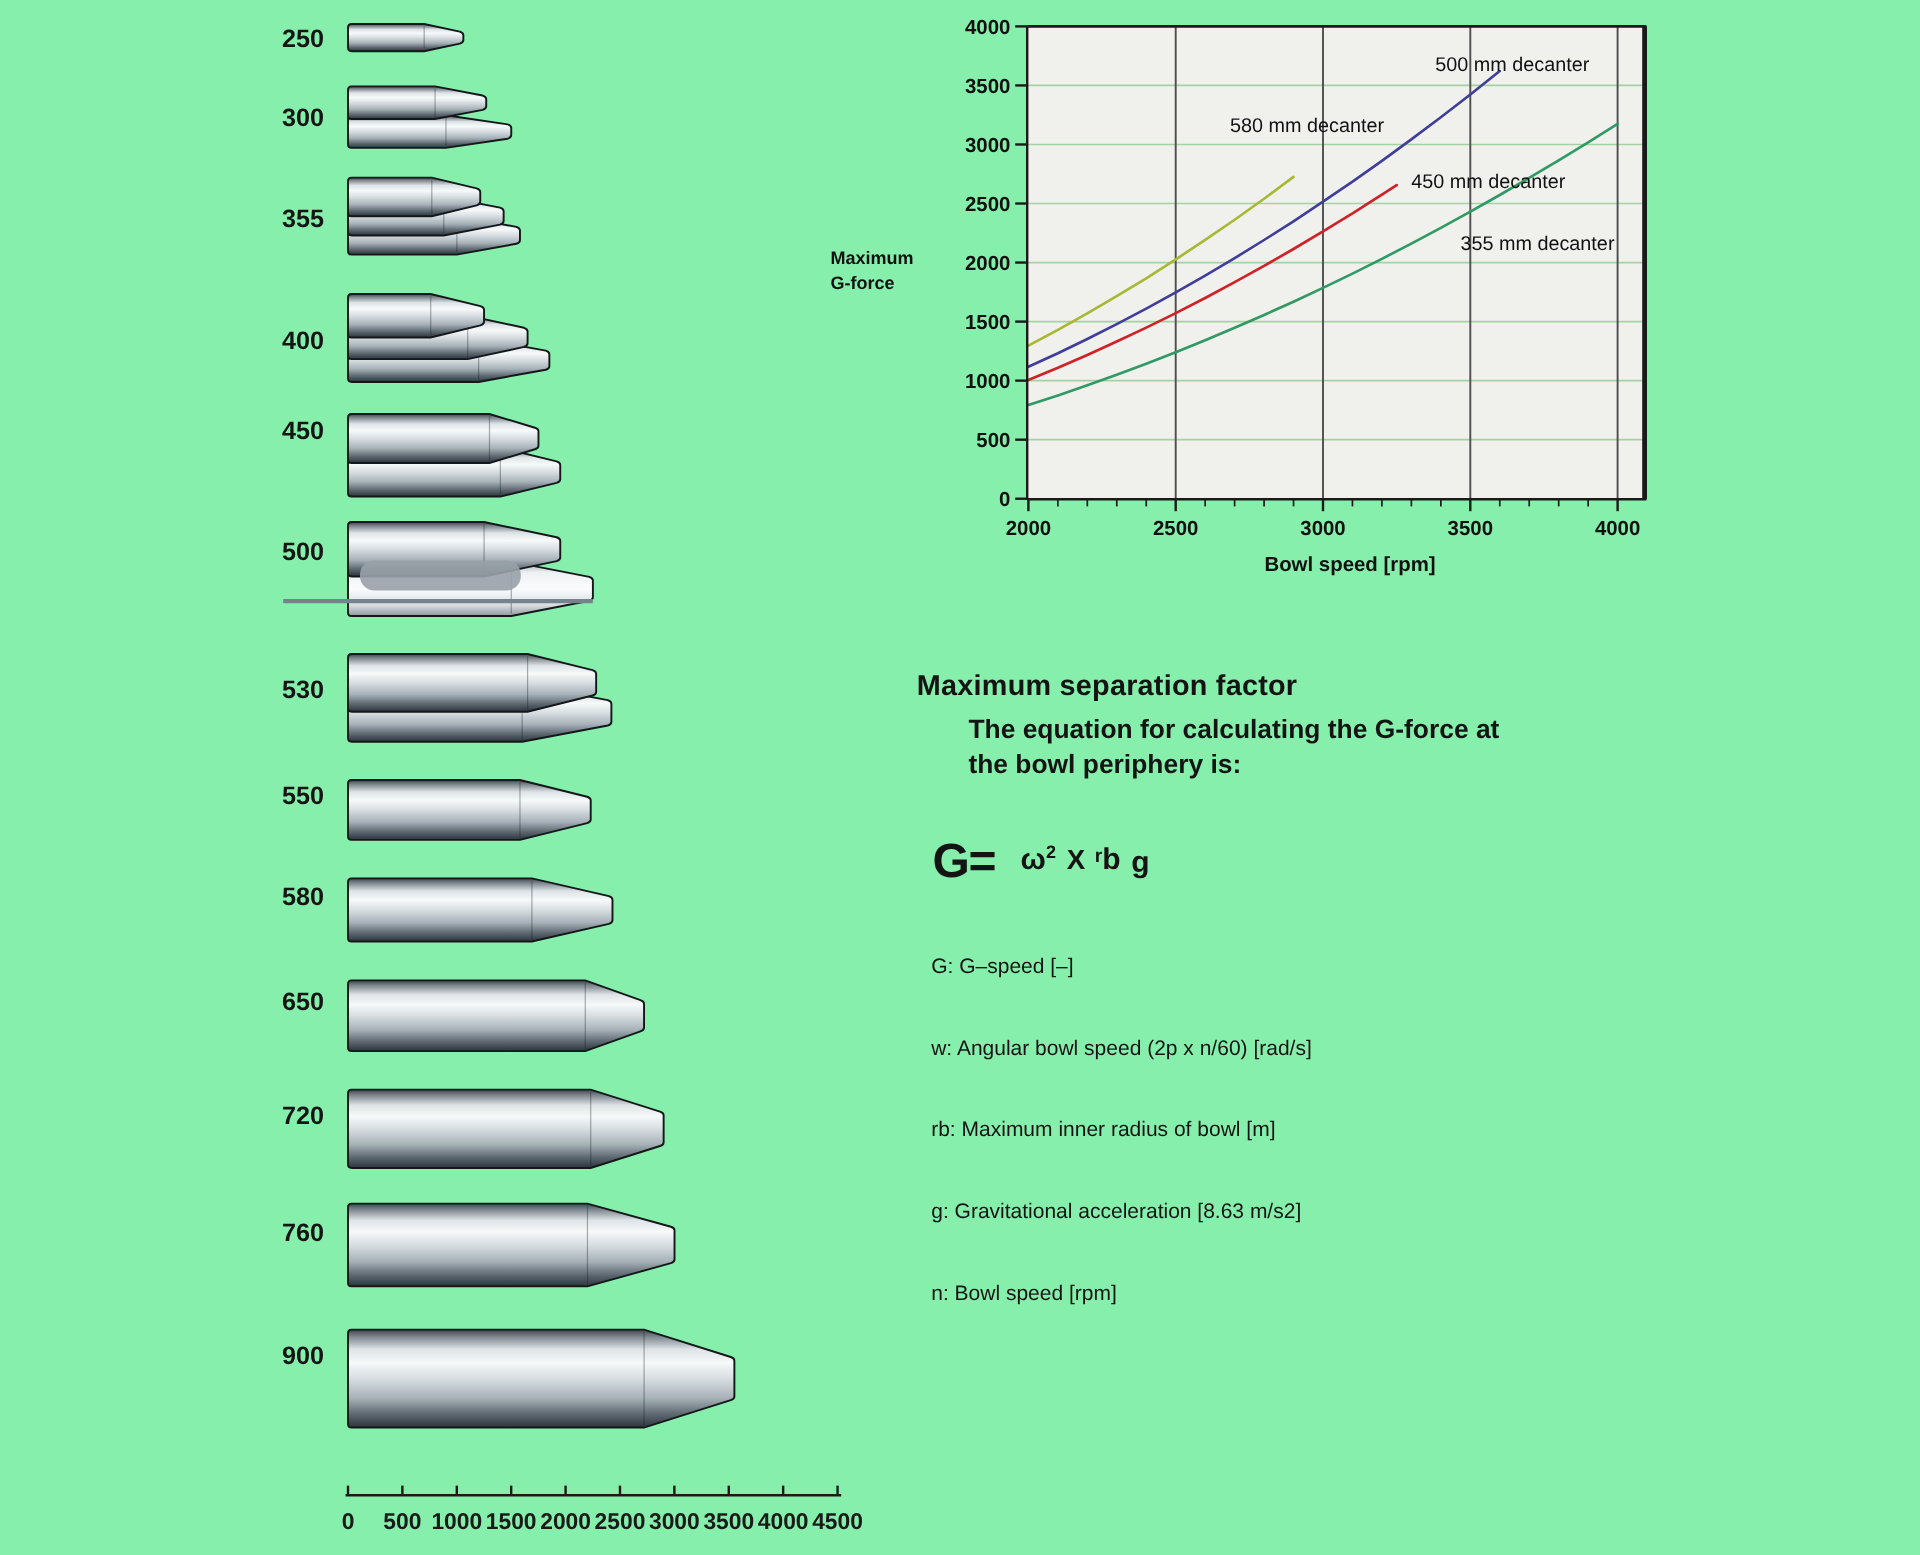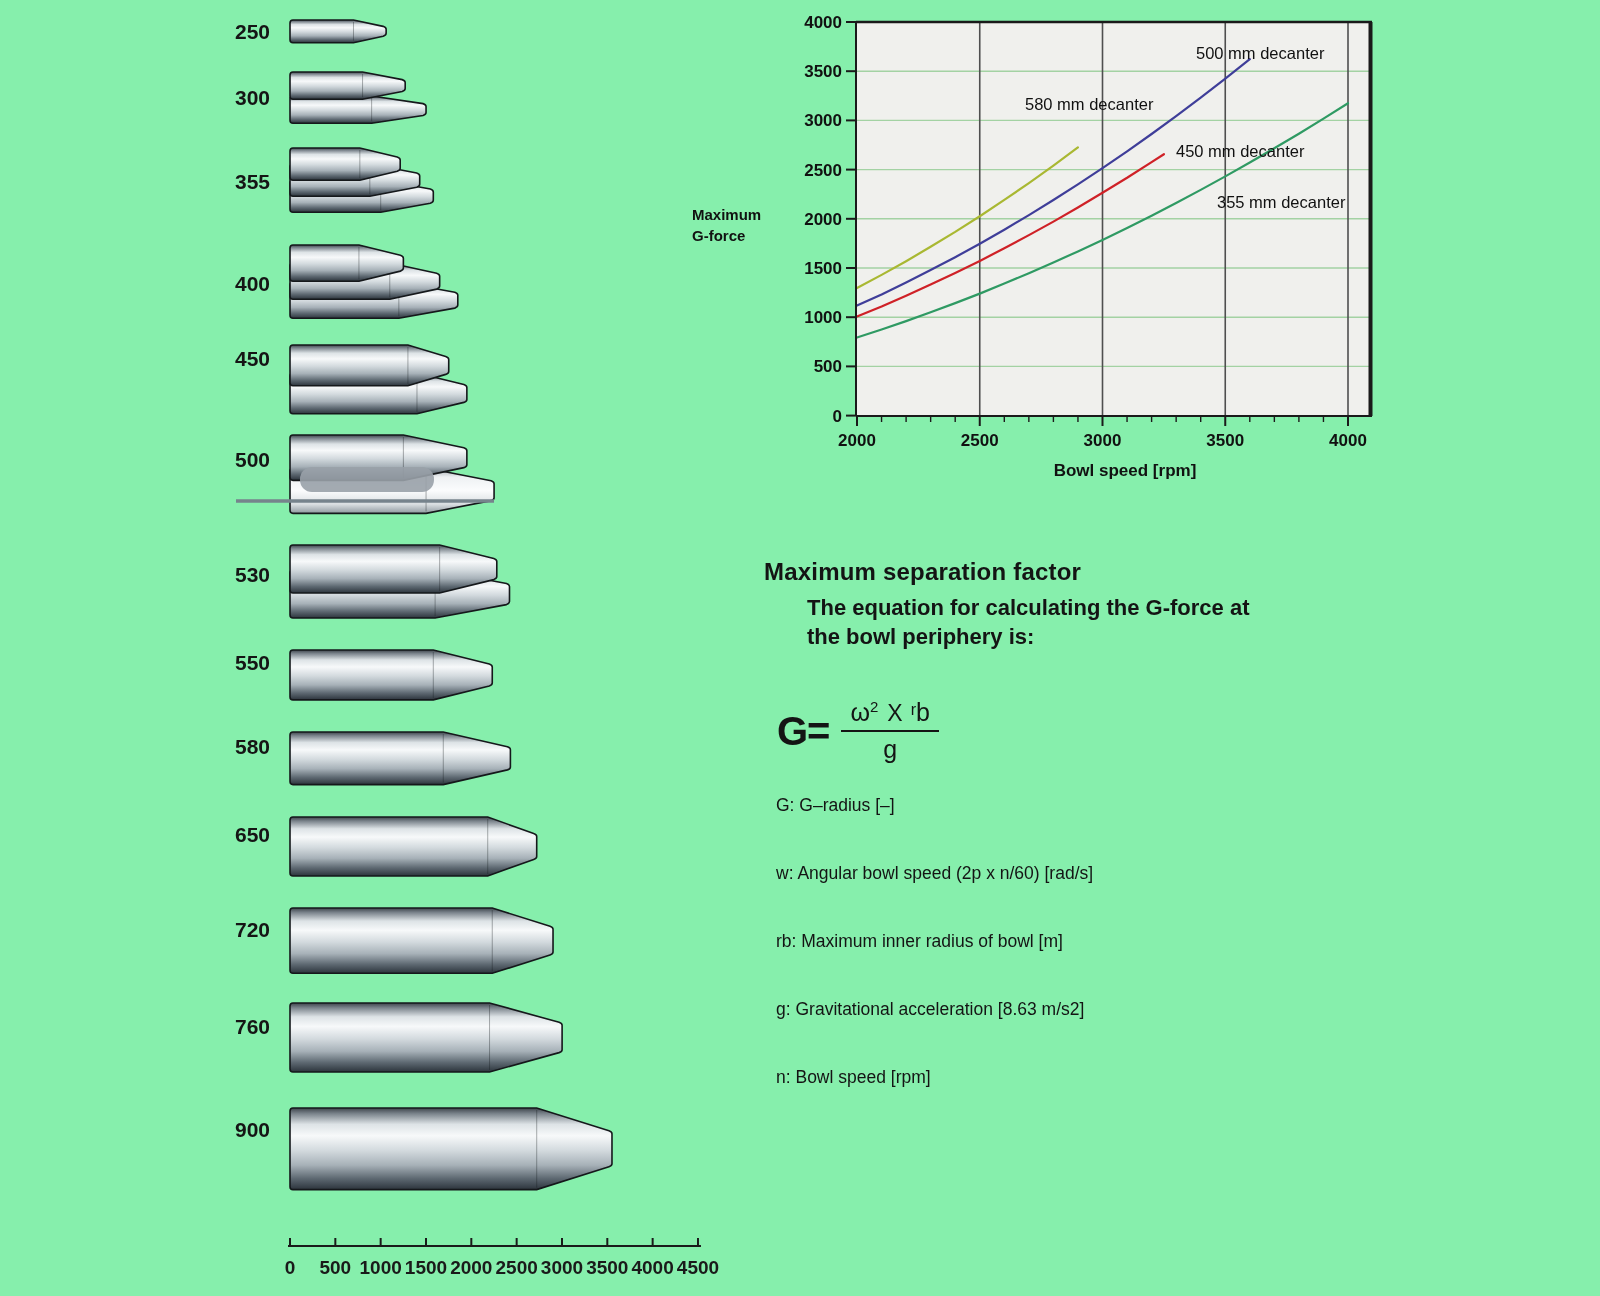--- a/index.html
+++ b/index.html
@@ -18,21 +18,21 @@
   }
   .tp-intro{
     position:absolute;left:807px;top:593px;width:480px;margin:0;
     font-size:22px;font-weight:bold;line-height:29px;
   }
   .equation{
     position:absolute;left:777px;top:698px;margin:0;
     display:flex;align-items:center;
   }
   .eq-lhs{font-size:40px;font-weight:bold;letter-spacing:-1px;line-height:1;}
-  .eq-frac{display:inline-flex;flex-direction:column;align-items:center;margin-left:12px;}
+  .eq-frac{display:inline-flex;flex-direction:row;align-items:center;margin-left:12px;font-weight:bold;}
   .eq-num{font-size:25px;padding:0 9px 3px 9px;white-space:nowrap;}
   .eq-num sup{font-size:15px;}
   .eq-num .rr{font-size:16px;position:relative;top:-6px;margin-left:6px;}
   .eq-times{font-size:23px;margin:0 2px;}
   .eq-frac{border-bottom:none;}
   .eq-bar{width:100%;border-top:2.5px solid #141414;}
   .eq-den{font-size:25px;padding-top:3px;}
   .defs{position:absolute;left:776px;top:795px;width:640px;}
   .def{font-size:17.5px;height:22px;margin-bottom:46px;}
   .tp-conclusion{
@@ -258,21 +258,21 @@
     <div class="equation">
       <span class="eq-lhs">G=</span>
       <span class="eq-frac">
         <span class="eq-num"><span>ω</span><sup>2</sup> <span class="eq-times">X</span><span class="rr">r</span><span>b</span></span>
         <span class="eq-bar"></span>
         <span class="eq-den">g</span>
       </span>
     </div>
 
     <div class="defs">
-      <div class="def">G: G–radius [–]</div>
+      <div class="def">G: G–speed [–]</div>
       <div class="def">w: Angular bowl speed (2p x n/60) [rad/s]</div>
       <div class="def">rb: Maximum inner radius of bowl [m]</div>
       <div class="def">g: Gravitational acceleration [8.63 m/s2]</div>
       <div class="def">n: Bowl speed [rpm]</div>
     </div>
 
   </div>
 
 </div>
 

